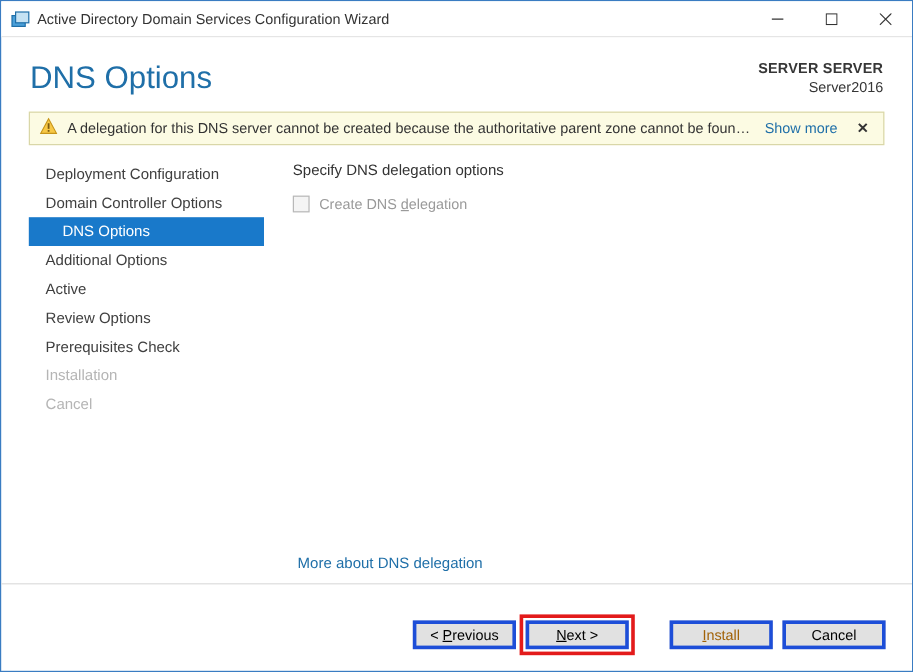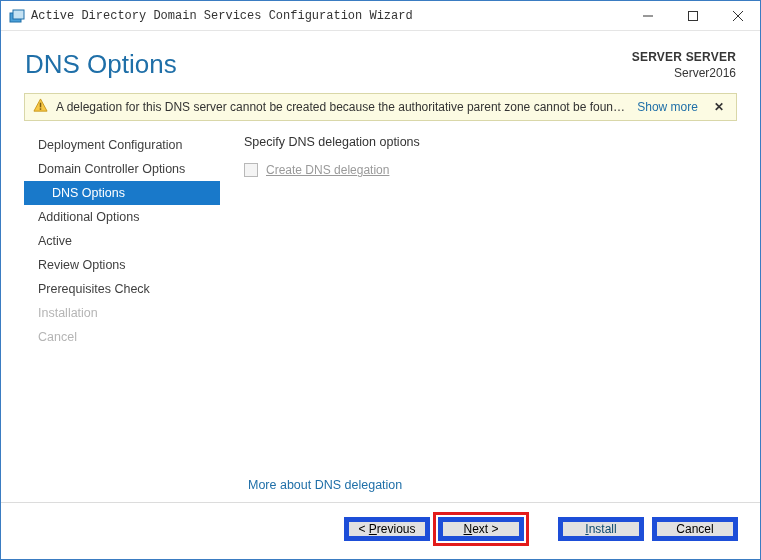--- a/index.html
+++ b/index.html
@@ -14,21 +14,20 @@
     display: flex;
     flex-direction: column;
   }
   .titlebar {
     height: 30px;
     display: flex;
     align-items: center;
     padding: 0 0 0 8px;
     border-bottom: 1px solid #e5e5e5;
     background: #fff;
-    font-family: Liberation Mono, monospace;
   }
   .titlebar-icon {
     width: 16px;
     height: 16px;
     display: inline-flex;
     align-items: center;
     justify-content: center;
     margin-right: 6px;
   }
   .titlebar-title { flex: 1; color: #333; font-size: 12px; }
@@ -108,21 +107,20 @@
   .main .heading {
     color: #333;
     font-size: 12.5px;
     margin-bottom: 14px;
   }
   .checkbox-row {
     display: flex;
     align-items: center;
     gap: 8px;
     color: #9a9a9a;
-    text-decoration: underline;
   }
   .checkbox {
     width: 14px;
     height: 14px;
     border: 1px solid #b8b8b8;
     background: #f4f4f4;
   }
   .more-link {
     position: absolute;
     bottom: 10px;
@@ -134,30 +132,31 @@
   .footer {
     border-top: 1px solid #dcdcdc;
     padding: 14px 22px 18px 22px;
     display: flex;
     justify-content: flex-end;
     gap: 8px;
   }
   .btn {
     min-width: 86px;
     height: 24px;
-    border: 5px solid #1d4ed8;
+    border: 3px solid #1d4ed8;
     background: #e1e1e1;
     font-size: 12px;
     display: inline-flex;
     align-items: center;
     justify-content: center;
     cursor: pointer;
+    margin-top: 16px;
   }
   .btn.disabled {
-    color: #0c4a6e;
+    color: #a16207;
     cursor: default;
   }
   .btn.highlight {
     outline: 3px solid #e31b1b;
     outline-offset: 2px;
   }
   .u { text-decoration: underline; }
 </style>
 </head>
 <body>

